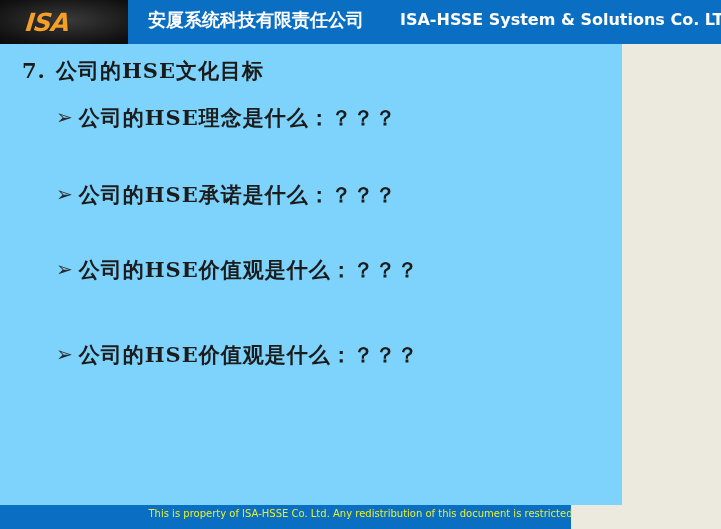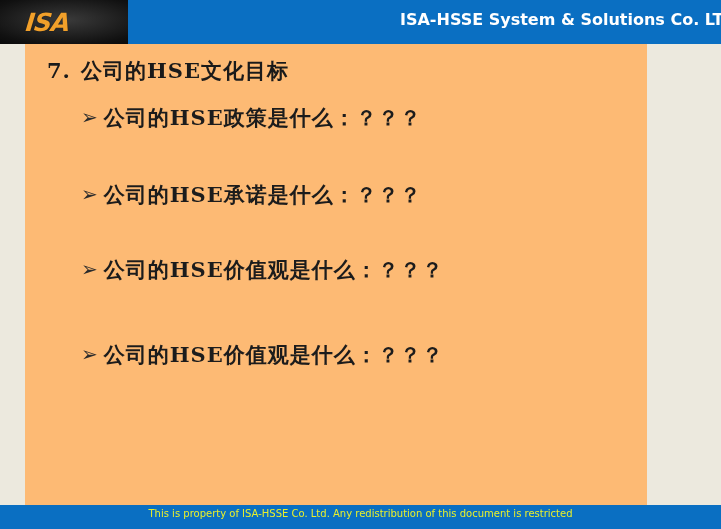--- a/index.html
+++ b/index.html
@@ -74,22 +74,21 @@
     white-space: nowrap;
   }
 
   
   .content {
     position: absolute;
     left: 0;
     top: 44px;
     width: 622px;
     height: 461px;
-    background: #fdba74;
-    margin-left: 25px;
+    background: #7dd3fc;
   }
   .slide-title {
     position: absolute;
     left: 22px;
     top: 13px;
     font-family: "DejaVu Serif", "Liberation Serif", serif;
     font-size: 21px;
     font-weight: bold;
     color: #1A1A1A;
     white-space: nowrap;
@@ -132,21 +131,21 @@
     font-weight: bold;
     color: #1C1C1C;
     letter-spacing: 1px;
   }
 
   
   .footer {
     position: absolute;
     left: 0;
     top: 505px;
-    width: 721px;
+    width: 571px;
     height: 24px;
     background: #0A6FC2;
   }
   .footer-text {
     position: absolute;
     left: 0;
     top: 3px;
     width: 721px;
     text-align: center;
     font-family: "DejaVu Sans", "Liberation Sans", sans-serif;
@@ -157,34 +156,35 @@
 </style>
 </head>
 <body>
 
 <div class="slide">
 
   <div class="header">
     <div class="header-logo-panel">
       <div class="logo-text">ISA</div>
     </div>
+    <div class="header-title-cn">安厦系统科技有限责任公司</div>
     <div class="header-title-en">ISA-HSSE  System &amp; Solutions Co. LTD</div>
   </div>
 
   <div class="content">
 
     <div class="slide-title">
       <span class="num">7.</span><span>公司的HSE文化目标</span>
     </div>
 
     <div class="bullets">
 
       <div class="bullet-row b0">
         <span class="bullet-marker">➢</span>
-        <span class="bullet-text">公司的HSE政策是什么：？？？</span>
+        <span class="bullet-text">公司的HSE理念是什么：？？？</span>
       </div>
 
       <div class="bullet-row b1">
         <span class="bullet-marker">➢</span>
         <span class="bullet-text">公司的HSE承诺是什么：？？？</span>
       </div>
 
       <div class="bullet-row b2">
         <span class="bullet-marker">➢</span>
         <span class="bullet-text">公司的HSE价值观是什么：？？？</span>

